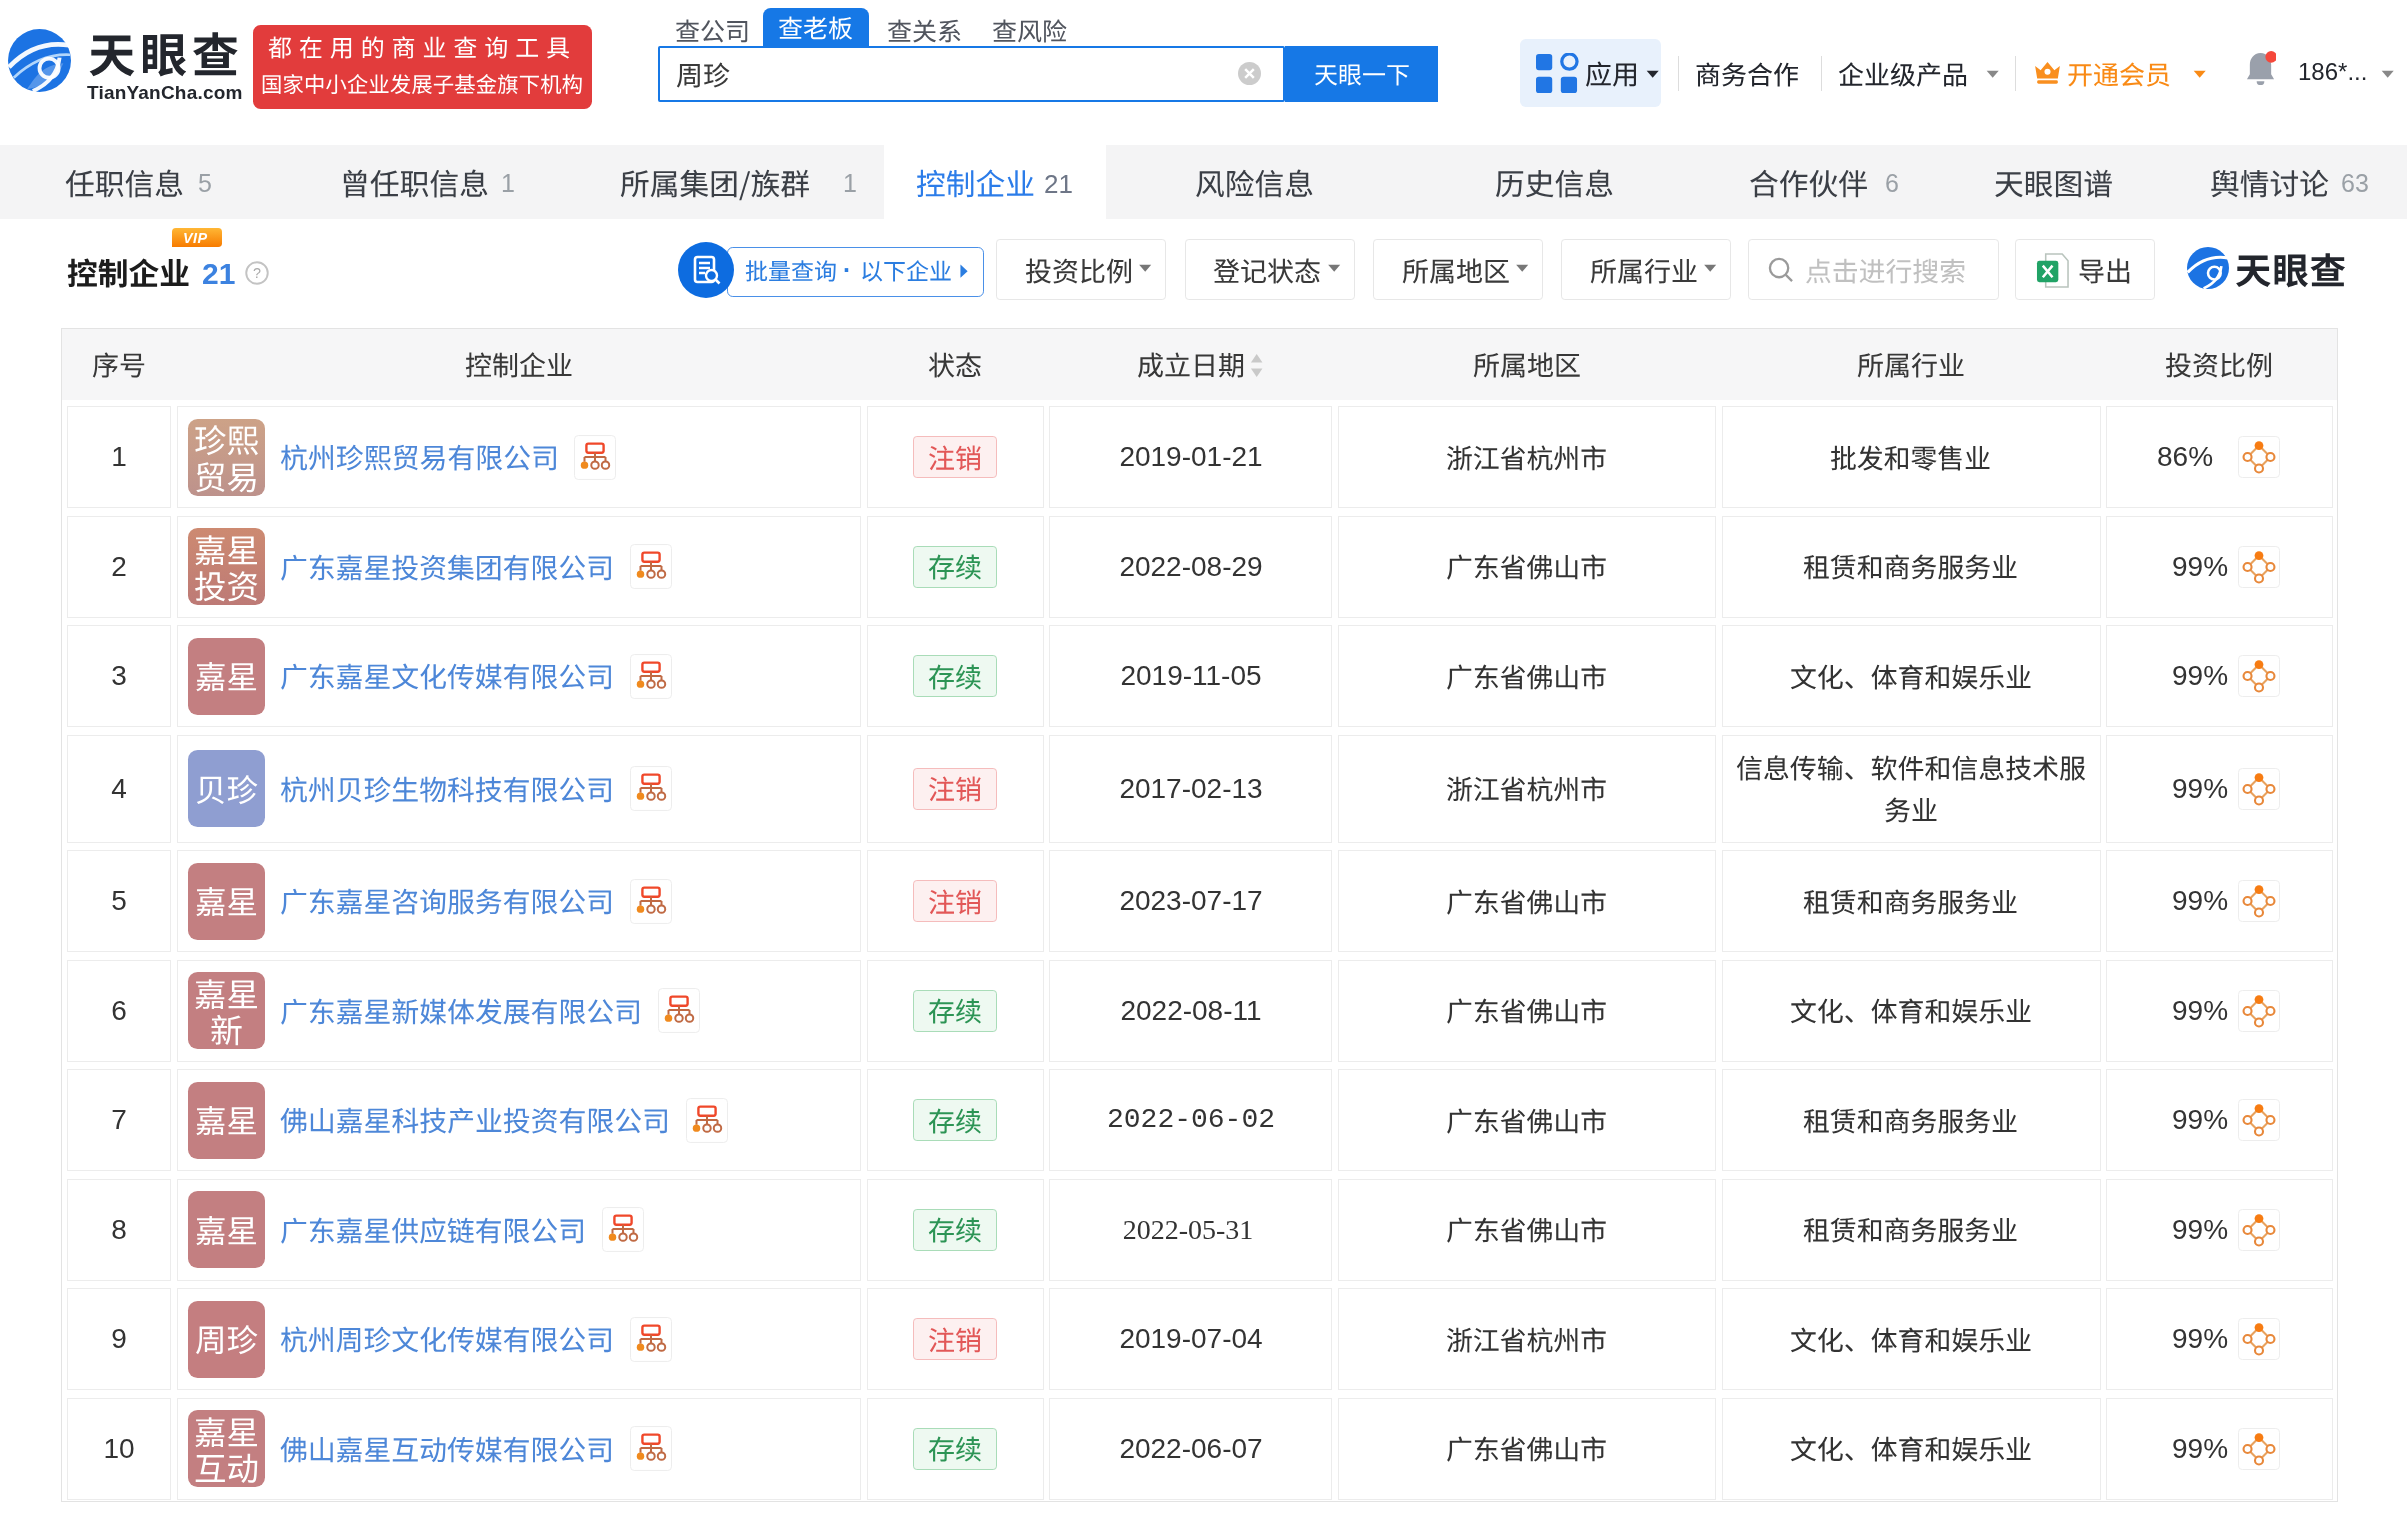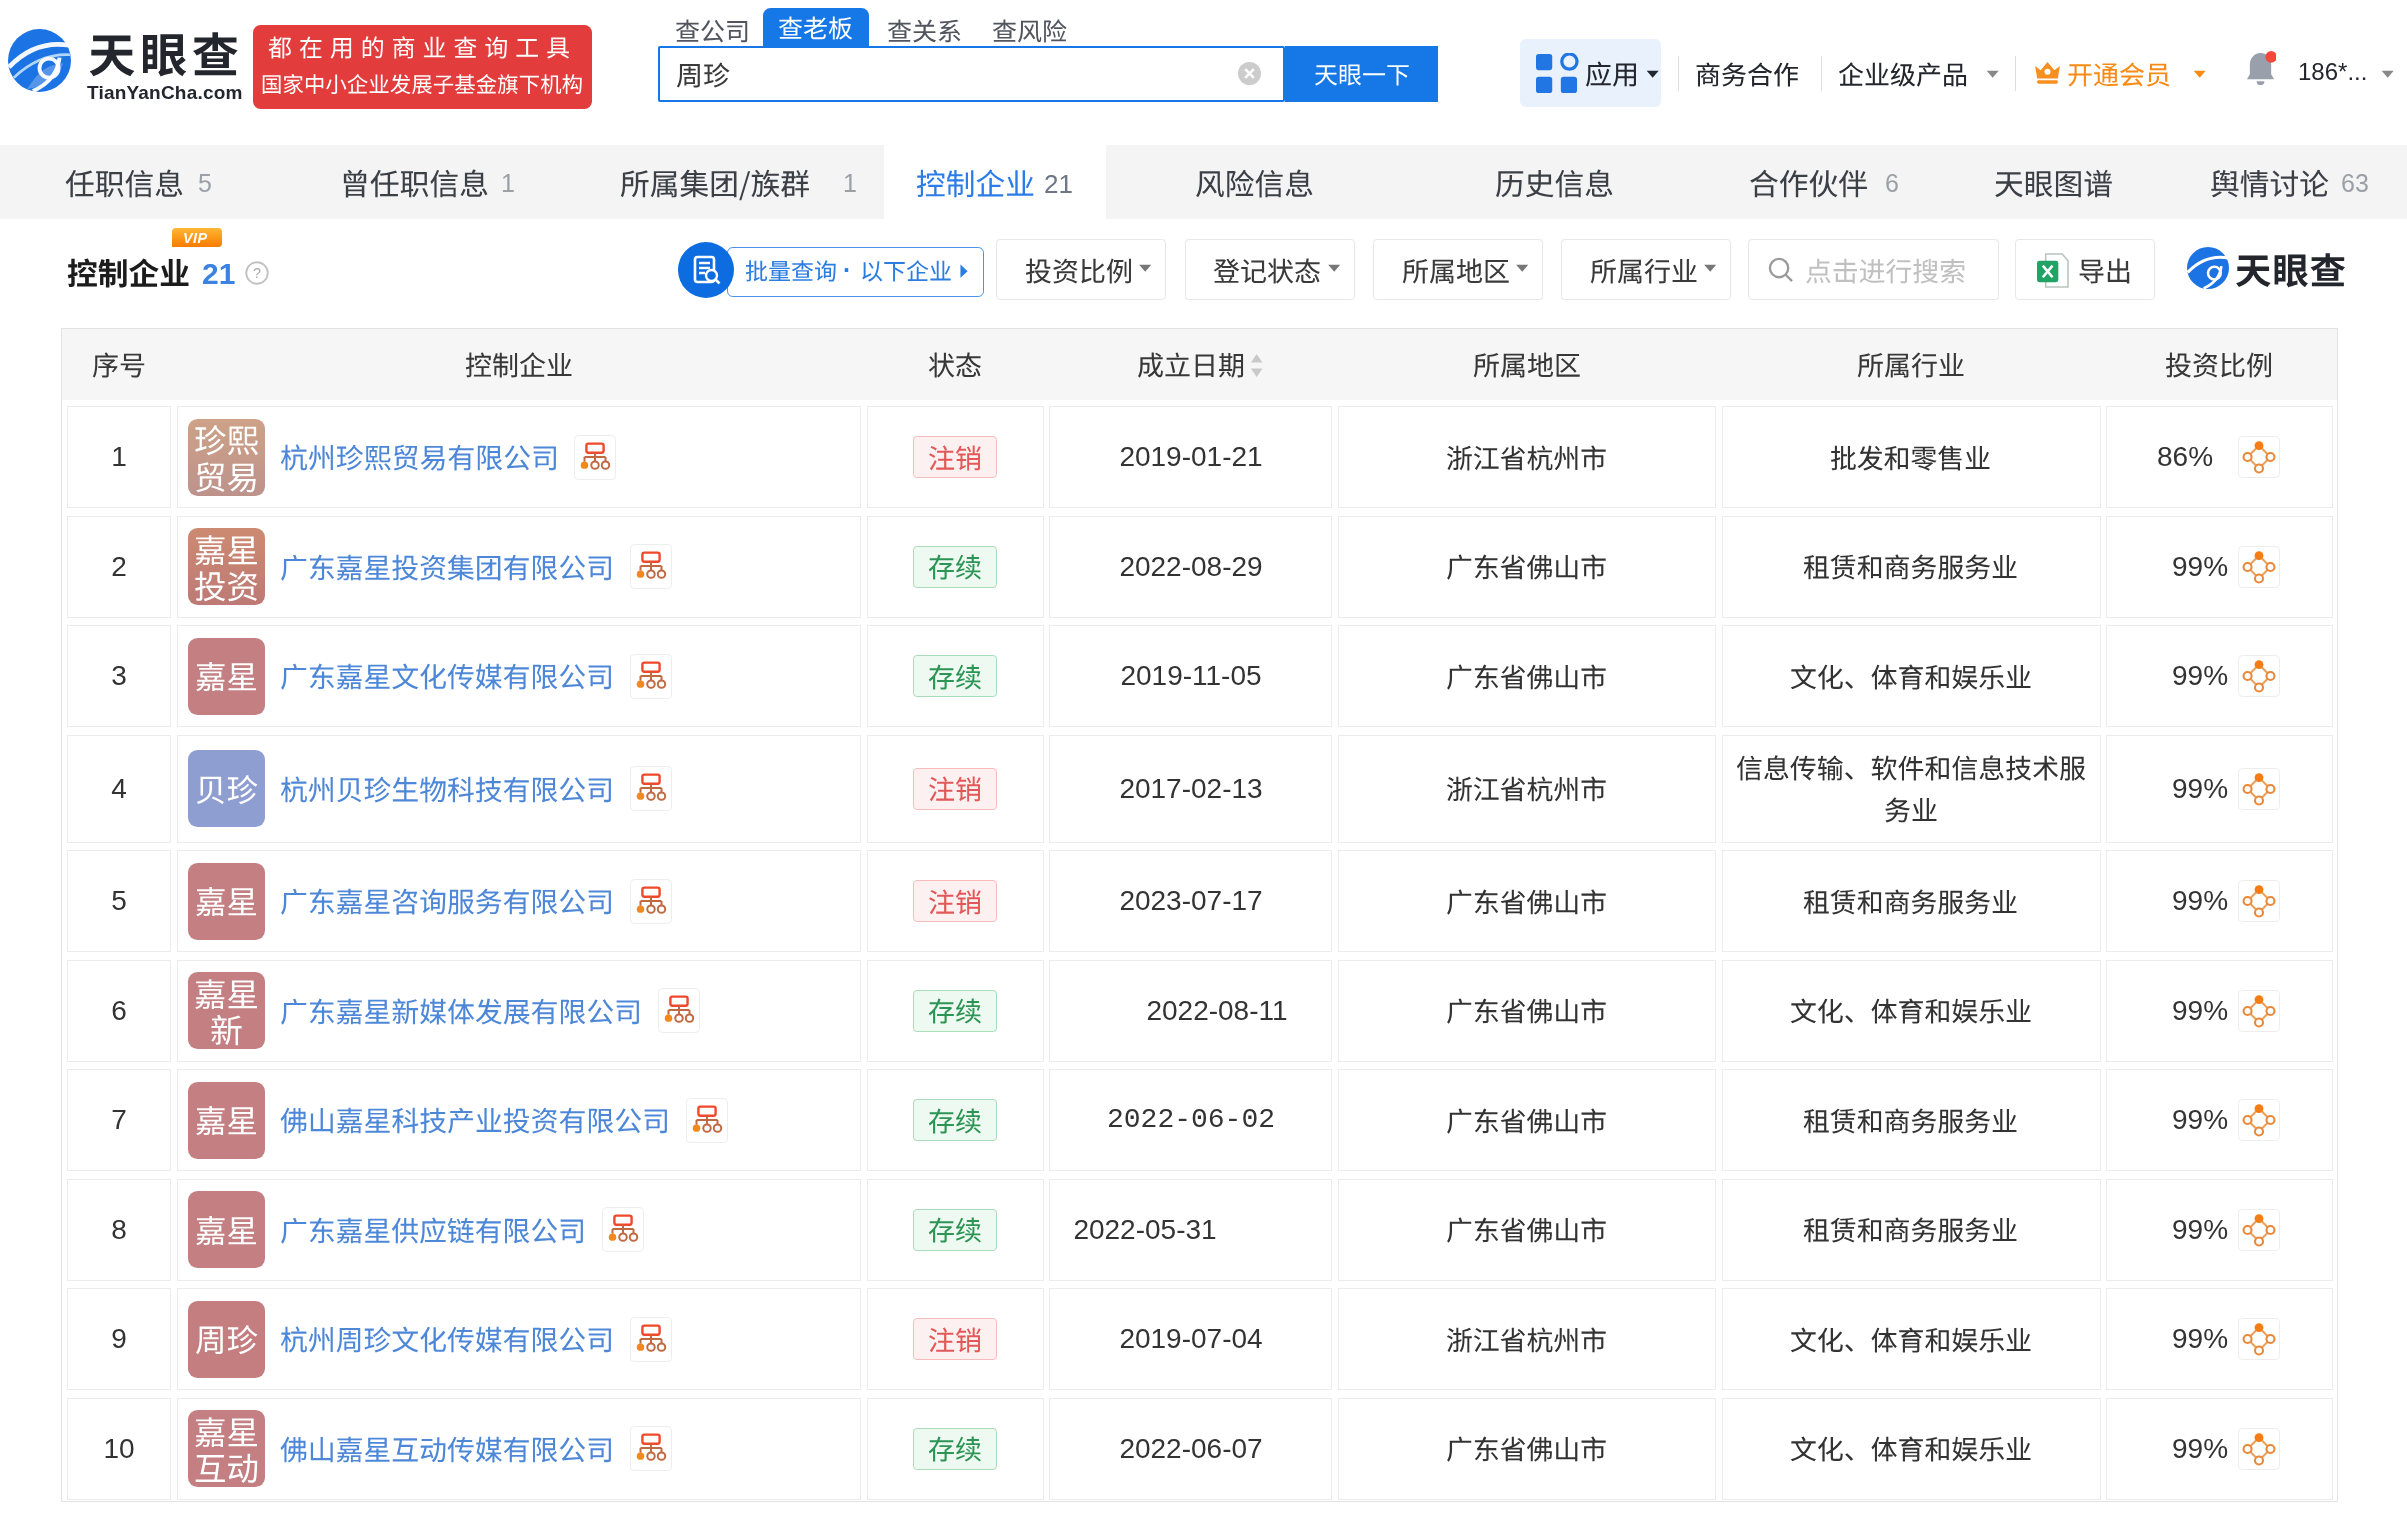--- a/index.html
+++ b/index.html
@@ -1052,21 +1052,21 @@
 <circle cx="22" cy="31.5" r="3.9" fill="none" stroke="#c06a44" stroke-width="2.1"></circle>
 <circle cx="33" cy="31.5" r="3.9" fill="none" stroke="#c06a44" stroke-width="2.1"></circle>
 </svg>
 <div style="position:absolute;left:913px;top:990px;width:84px;height:42px;background:#eef9f1;border:1px solid #a9dcb8;border-radius:3.8px;box-sizing:border-box;"></div>
 <svg style="position:absolute;overflow:visible;left:928px;top:997px" width="54" height="27" viewBox="0 0 56.0 28">
     <g fill="#2c9455" transform="translate(0,25.2) scale(0.02800,-0.02800)">
       <use href="#g126"></use>
       <use href="#g127" x="1000"></use>
     </g>
   </svg>
-<div style="position:absolute;font-family:'Liberation Sans',sans-serif;font-size:28px;line-height:28px;color:#333;white-space:nowrap;left:1217px;transform:translateX(-50%);top:997px;">2022-08-11</div>
+<div style="position:absolute;font-family:'Liberation Sans',sans-serif;font-size:28px;line-height:28px;color:#333;white-space:nowrap;left:1191px;transform:translateX(-50%);top:997px;">2022-08-11</div>
 <svg style="position:absolute;overflow:visible;left:1446px;top:997px" width="161" height="27" viewBox="0 0 168.0 28">
     <g fill="#333" transform="translate(0,25.2) scale(0.02800,-0.02800)">
       <use href="#g124"></use>
       <use href="#g125" x="1000"></use>
       <use href="#g117" x="2000"></use>
       <use href="#g128" x="3000"></use>
       <use href="#g129" x="4000"></use>
       <use href="#g118" x="5000"></use>
     </g>
   </svg>
@@ -1210,21 +1210,21 @@
 <circle cx="22" cy="31.5" r="3.9" fill="none" stroke="#c06a44" stroke-width="2.1"></circle>
 <circle cx="33" cy="31.5" r="3.9" fill="none" stroke="#c06a44" stroke-width="2.1"></circle>
 </svg>
 <div style="position:absolute;left:913px;top:1209px;width:84px;height:42px;background:#eef9f1;border:1px solid #a9dcb8;border-radius:3.8px;box-sizing:border-box;"></div>
 <svg style="position:absolute;overflow:visible;left:928px;top:1216px" width="54" height="27" viewBox="0 0 56.0 28">
     <g fill="#2c9455" transform="translate(0,25.2) scale(0.02800,-0.02800)">
       <use href="#g126"></use>
       <use href="#g127" x="1000"></use>
     </g>
   </svg>
-<div style="position:absolute;font-family:Liberation Sans, sans-serif;font-size:28px;line-height:28px;color:#333;white-space:nowrap;left:1145px;transform:translateX(-50%);top:1216px;text-align:right;">2022-05-31</div>
+<div style="position:absolute;font-family:Liberation Serif, serif;font-size:28px;line-height:28px;color:#333;white-space:nowrap;left:1188px;transform:translateX(-50%);top:1216px;text-align:right;">2022-05-31</div>
 <svg style="position:absolute;overflow:visible;left:1446px;top:1216px" width="161" height="27" viewBox="0 0 168.0 28">
     <g fill="#333" transform="translate(0,25.2) scale(0.02800,-0.02800)">
       <use href="#g124"></use>
       <use href="#g125" x="1000"></use>
       <use href="#g117" x="2000"></use>
       <use href="#g128" x="3000"></use>
       <use href="#g129" x="4000"></use>
       <use href="#g118" x="5000"></use>
     </g>
   </svg>

